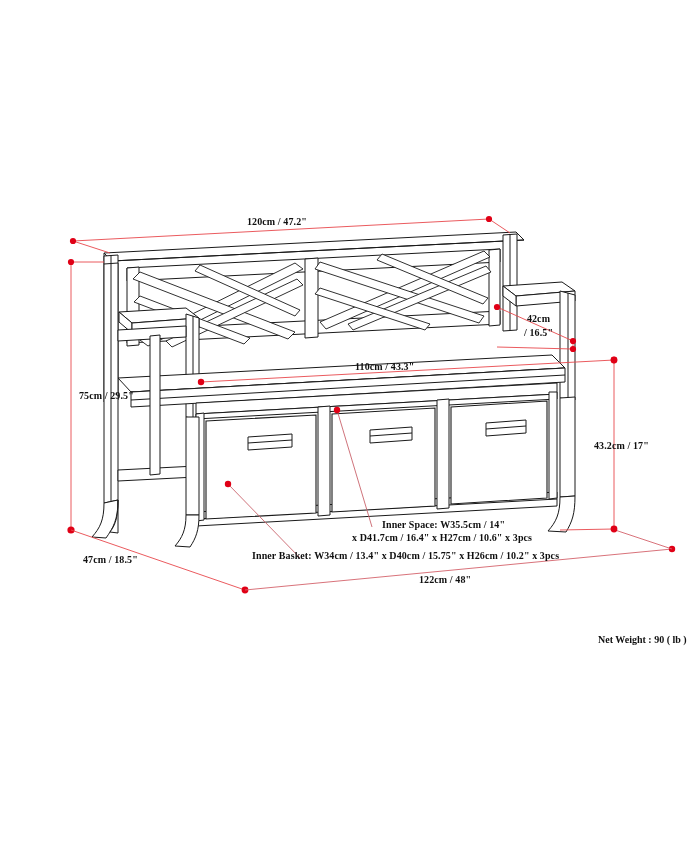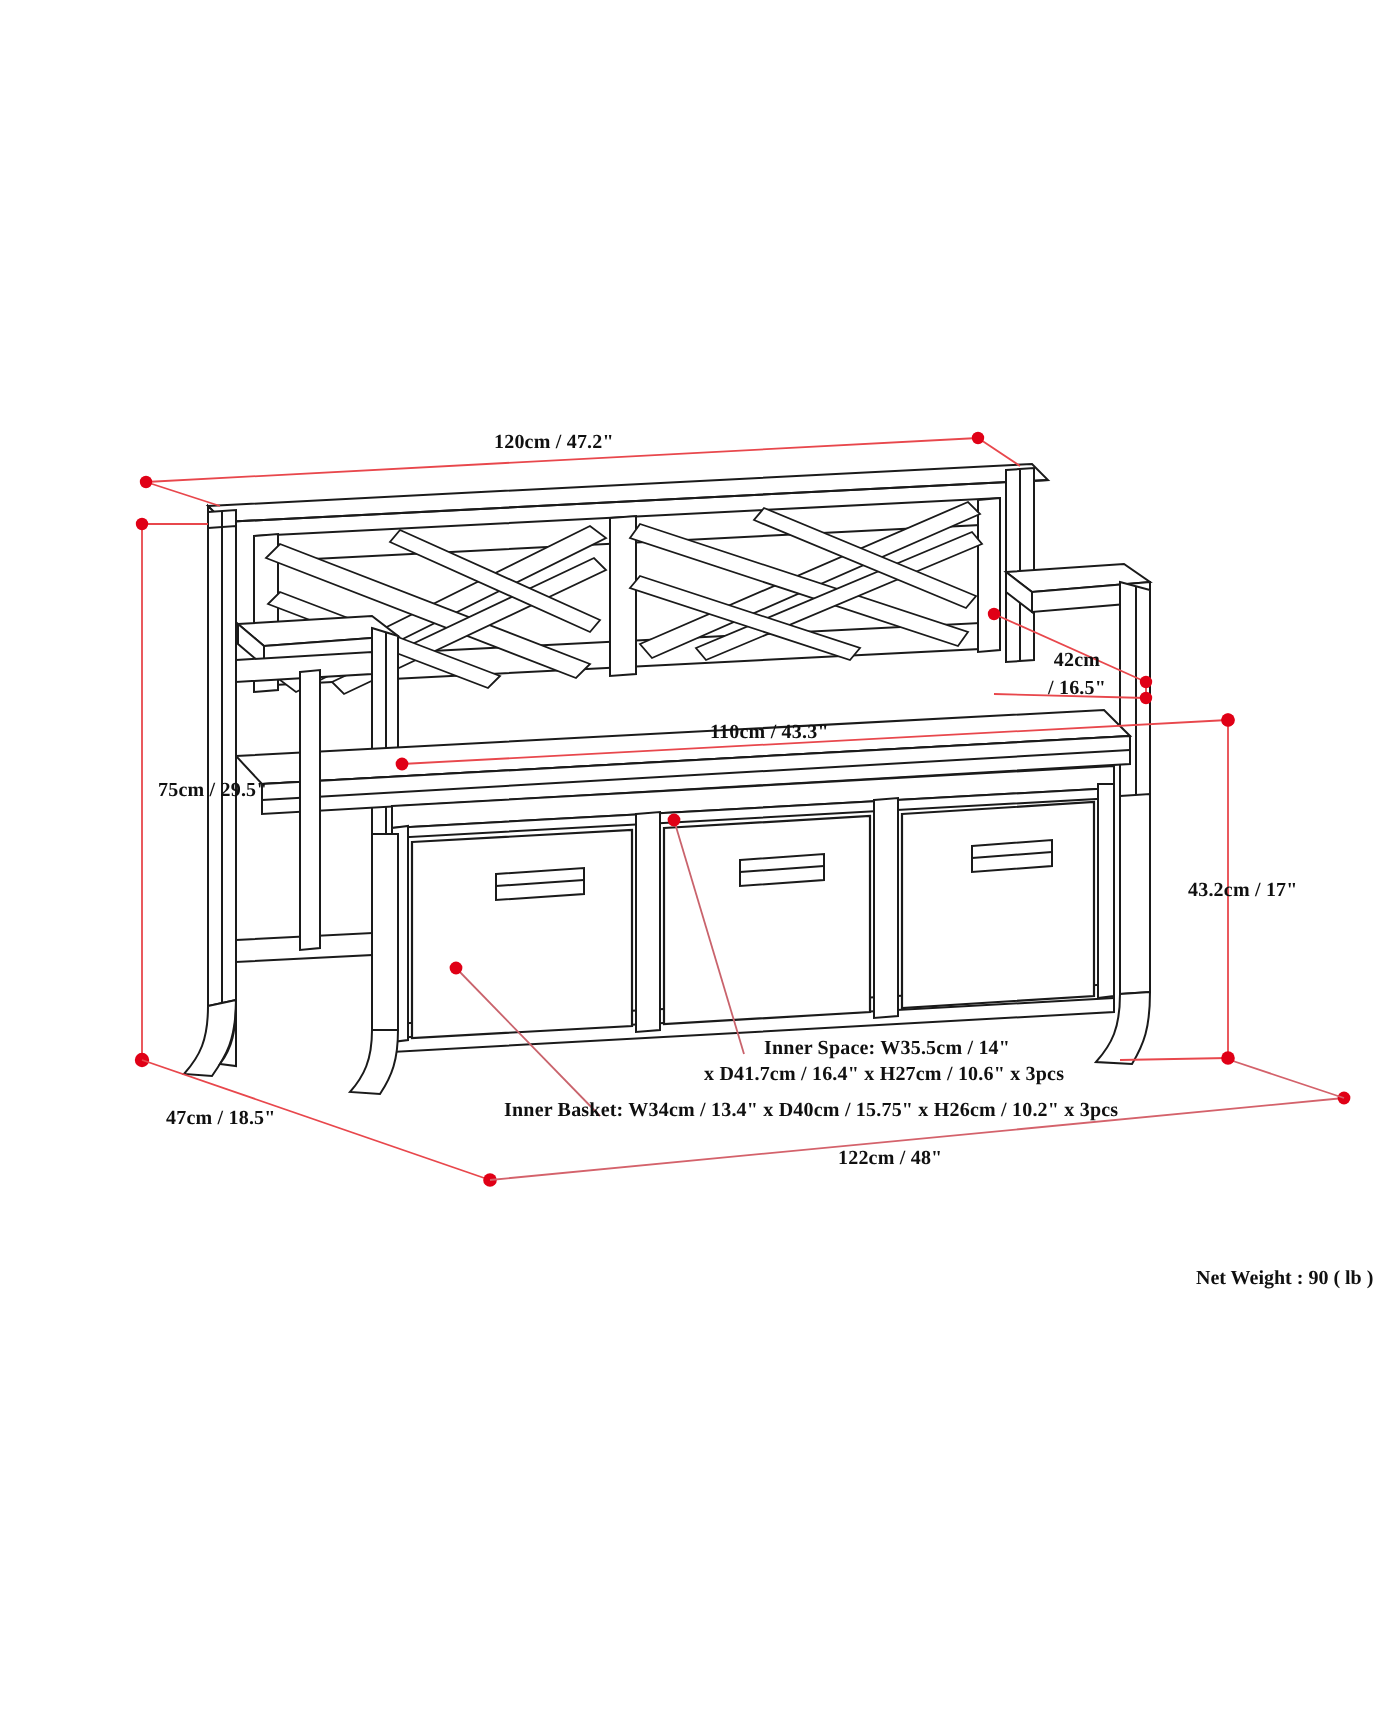--- a/index.html
+++ b/index.html
@@ -340,21 +340,21 @@
   <div class="dim-text" style="left:247px; top:215px;">120cm / 47.2"</div>
 
   <div class="dim-text" style="left:79px; top:389px;">75cm / 29.5"</div>
 
   <div class="dim-text" style="left:83px; top:553px;">47cm / 18.5"</div>
 
   <div class="dim-text" style="left:419px; top:573px;">122cm / 48"</div>
 
   <div class="dim-text" style="left:355px; top:360px;">110cm / 43.3"</div>
 
-  <div class="dim-text two-line" style="left:524px; top:324px;">
+  <div class="dim-text two-line" style="left:524px; top:312px;">
     <div>42cm</div>
     <div>/ 16.5"</div>
   </div>
 
   <div class="dim-text" style="left:594px; top:439px;">43.2cm / 17"</div>
 
   <div class="dim-text" style="left:382px; top:518px;">Inner Space: W35.5cm / 14"</div>
 
   <div class="dim-text" style="left:352px; top:531px;">x D41.7cm / 16.4" x H27cm / 10.6" x 3pcs</div>
 

